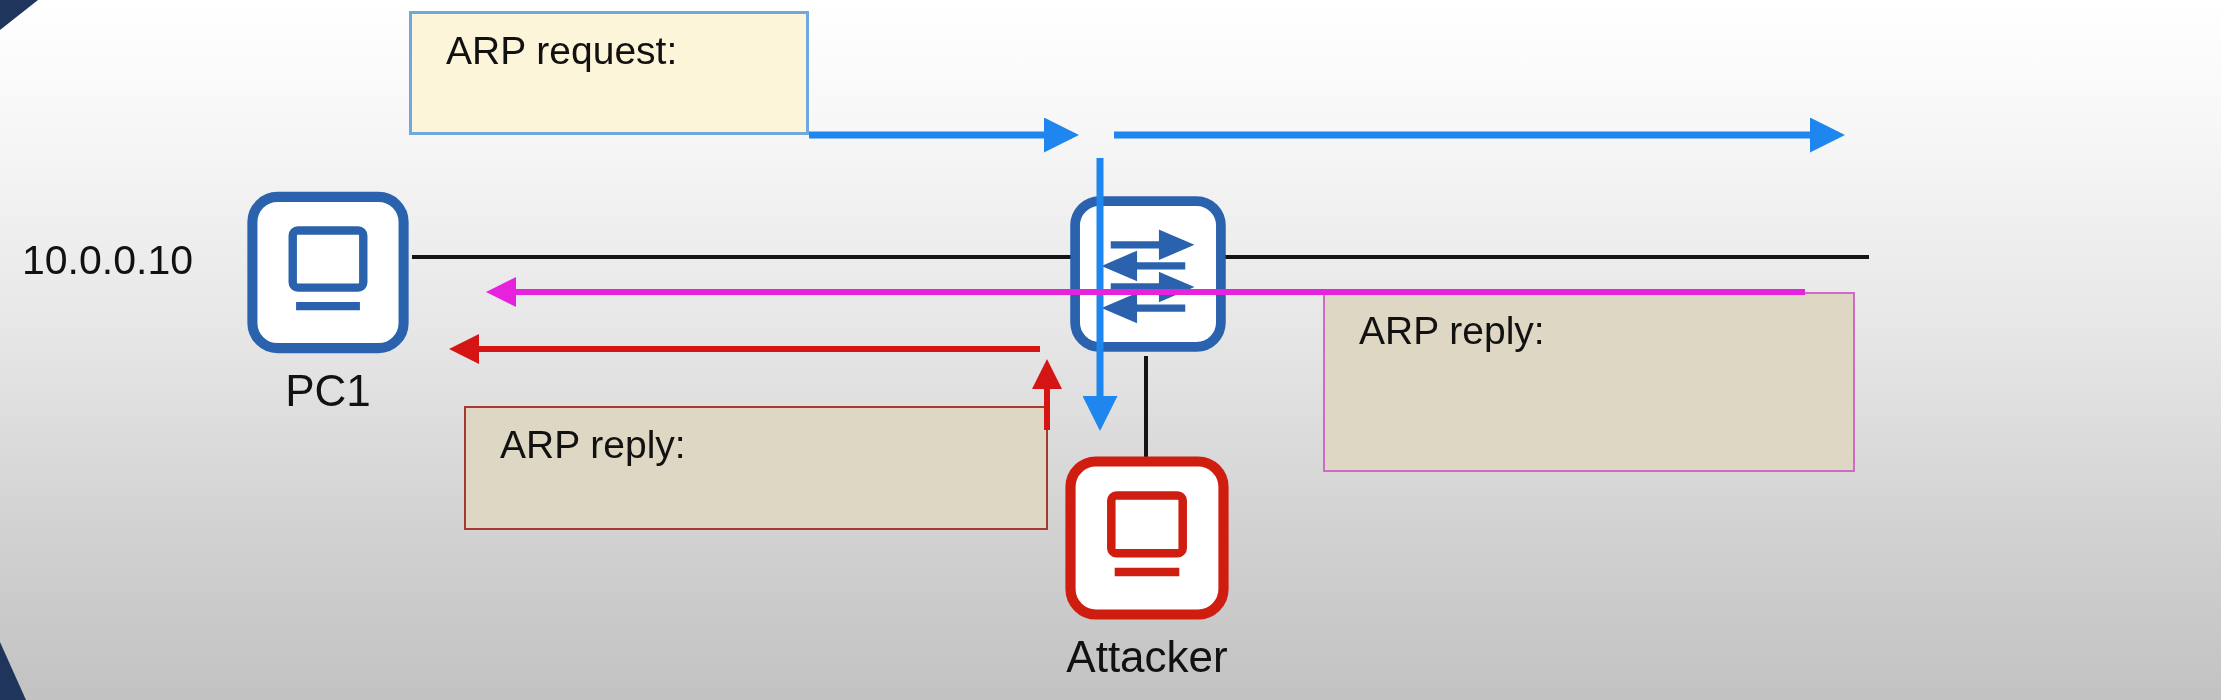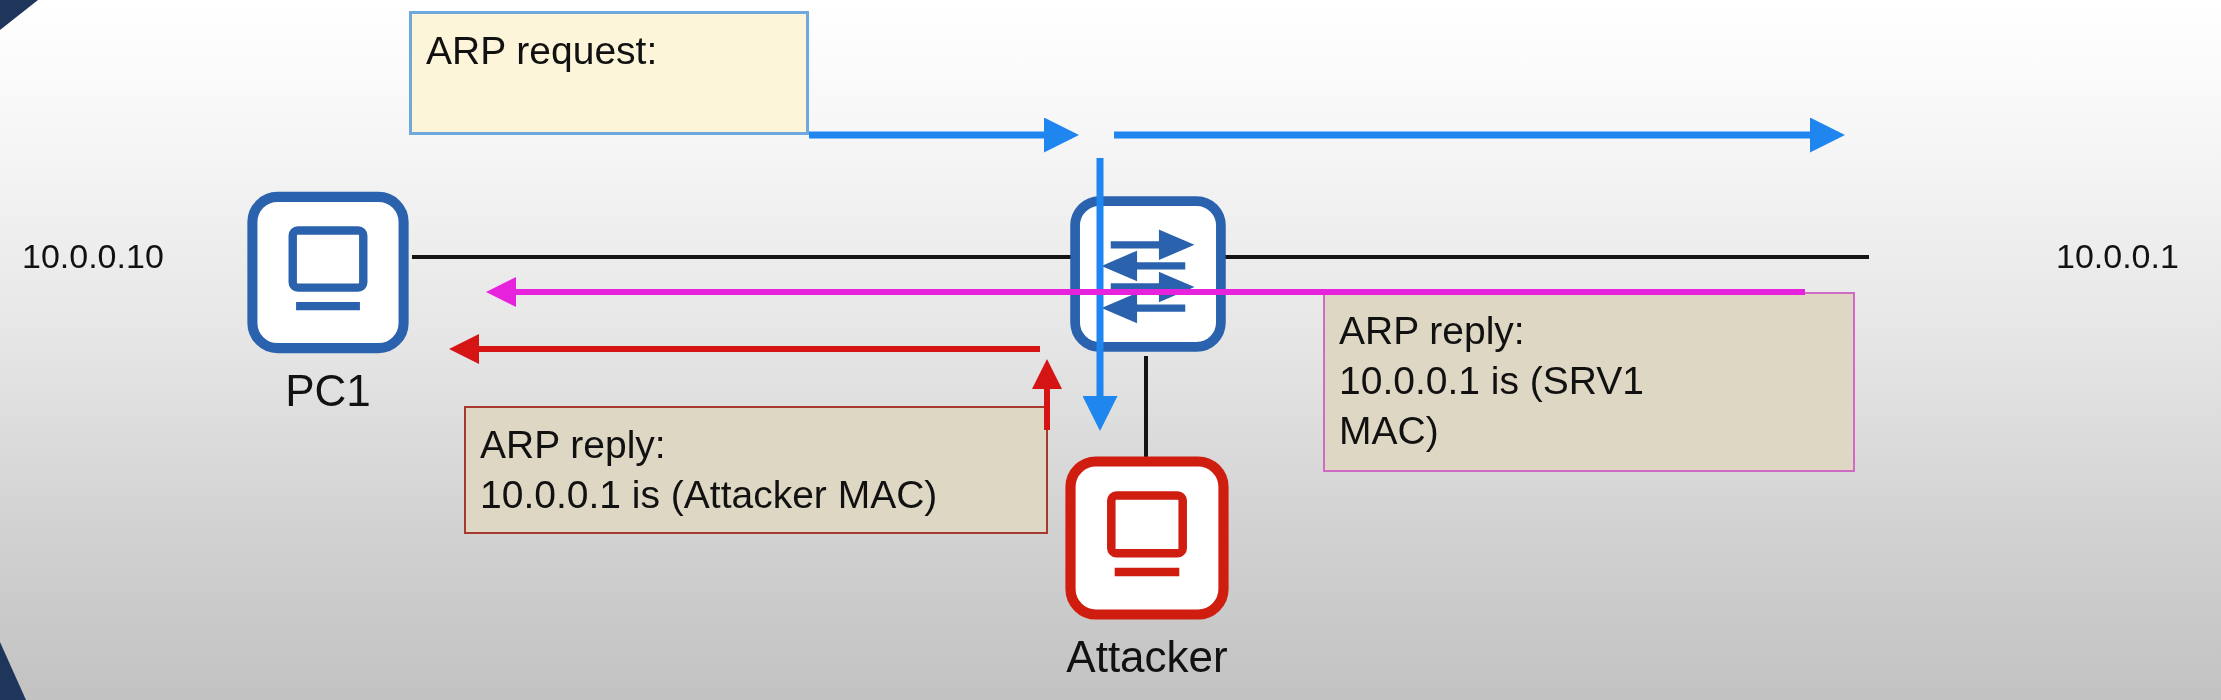--- a/index.html
+++ b/index.html
@@ -33,32 +33,32 @@
     font-size: 44px;
     white-space: nowrap;
   }
   .device-pc1      { left: 244px;  top: 187px; width: 168px; height: 171px; }
   .device-switch   { left: 1067px; top: 190px; width: 162px; height: 168px; }
   .device-srv1     { left: 1869px; top: 186px; width: 146px; height: 172px; }
   .device-attacker { left: 1062px; top: 452px; width: 170px; height: 172px; }
 
   .ip {
     position: absolute;
-    font-size: 34px;
+    font-size: 41px;
     white-space: nowrap;
   }
   .ip-pc1  { left: 22px;   top: 237px; }
   .ip-srv1 { left: 2056px; top: 237px; }
 
   
   .callout {
     position: absolute;
     font-size: 39px;
     line-height: 1.28;
-    padding: 12px 14px;
+    padding: 12px 34px;
   }
   .callout-request {
     left: 409px; top: 11px; width: 400px; min-height: 124px;
     background: var(--request-box-bg, #fdf5d9);
     border: 3px solid var(--request-box-border, #6fa8dc);
   }
   .callout-reply-attacker {
     left: 464px; top: 406px; width: 584px; min-height: 124px;
     background: var(--reply-box-bg, #ddd7c3);
     border: 2px solid var(--reply-attacker-border, #a63a2e);
@@ -89,21 +89,20 @@
 
   <svg class="layer" viewBox="0 0 2221 700">
     <line x1="412" y1="257" x2="1869" y2="257" style="stroke:var(--link-black,#141414);stroke-width:4"></line>
     <line x1="1146" y1="356" x2="1146" y2="468" style="stroke:var(--link-black,#141414);stroke-width:4"></line>
   </svg>
 
   <div class="corner-tl"></div>
   <div class="corner-bl"></div>
 
   <div class="ip ip-pc1">10.0.0.10</div>
-  <div class="ip ip-srv1">10.0.0.1</div>
 
   <div class="device device-pc1">
     <svg viewBox="0 0 100 100">
       <rect x="5" y="5" width="90" height="90" rx="15" style="fill:#ffffff;stroke:var(--device-blue,#2a62ae);stroke-width:6"></rect>
       <rect x="29" y="25" width="42" height="34" rx="3" style="fill:none;stroke:var(--device-blue,#2a62ae);stroke-width:5"></rect>
       <line x1="31" y1="70" x2="69" y2="70" style="stroke:var(--device-blue,#2a62ae);stroke-width:5"></line>
     </svg>
     <div class="dev-label">PC1</div>
   </div>
 
@@ -132,26 +131,24 @@
     </svg>
     <div class="dev-label">Attacker</div>
   </div>
 
   <div class="callout callout-request">
     <div class="l1">ARP request:</div>
   </div>
 
   <div class="callout callout-reply-attacker">
     <div class="l1">ARP reply:</div>
-    <div class="l2">10.0.0.1 is (Attacker MAC)</div>
   </div>
 
   <div class="callout callout-reply-srv">
     <div class="l1">ARP reply:</div>
-    <div class="l2">10.0.0.1 is (SRV1 MAC)</div>
   </div>
 
   <svg class="layer" viewBox="0 0 2221 700">
     <defs>
       <marker id="head-blue" viewBox="0 0 10 10" refX="8" refY="5" markerWidth="5" markerHeight="5" orient="auto">
         <path d="M0,0 L10,5 L0,10 z" style="fill:var(--arrow-blue,#1e86ee)"></path>
       </marker>
       <marker id="head-magenta" viewBox="0 0 10 10" refX="8" refY="5" markerWidth="5" markerHeight="5" orient="auto">
         <path d="M0,0 L10,5 L0,10 z" style="fill:var(--arrow-magenta,#e622dd)"></path>
       </marker>

